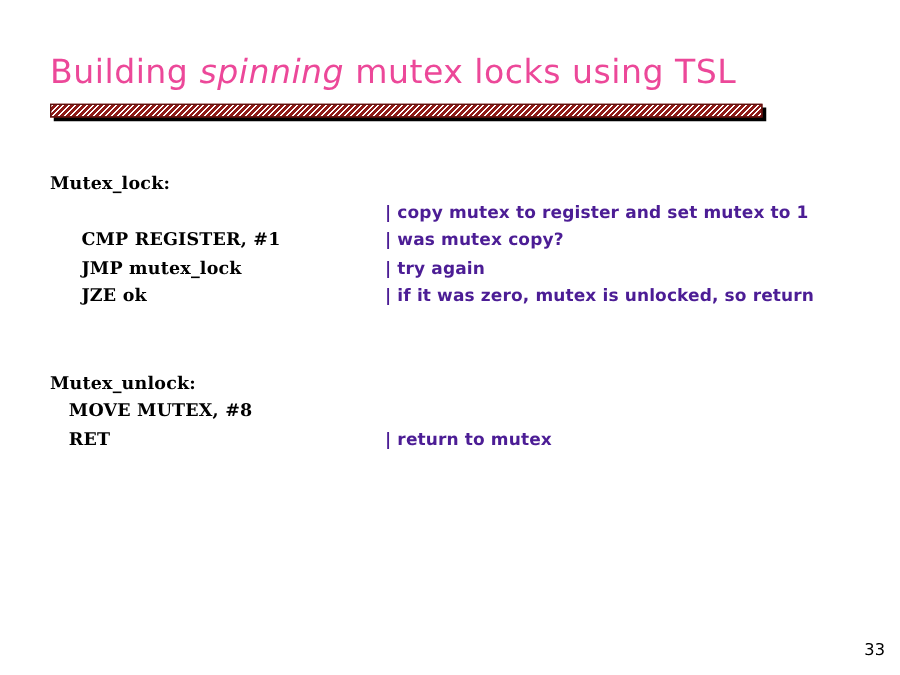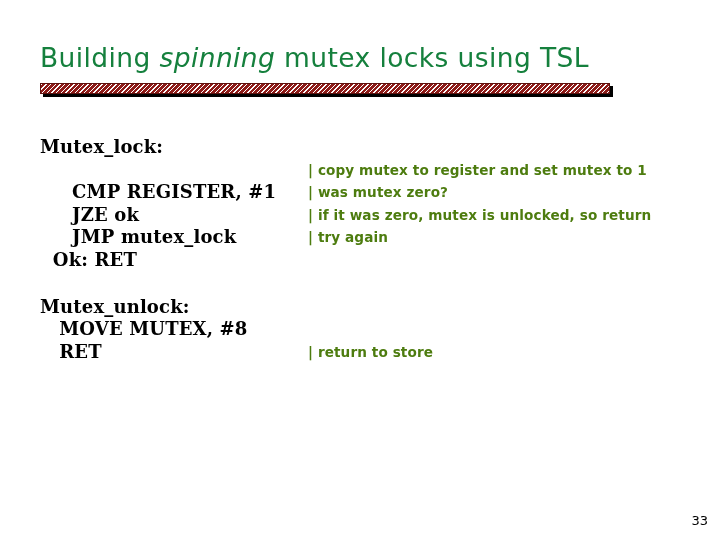--- a/index.html
+++ b/index.html
@@ -24,21 +24,21 @@
     left: 40px;
     top: 41px;
     width: 640px;
     height: 42px;
   }
 
   #slide-title {
     font-family: "DejaVu Sans", sans-serif;
     font-size: 26.5px;
     font-weight: 400;
-    color: #15803d;
+    color: #ec4899;
     letter-spacing: 0.4px;
     white-space: nowrap;
     line-height: 34px;
   }
 
   #slide-title .em {
     font-style: italic;
   }
 
   
@@ -93,36 +93,36 @@
     position: relative;
     height: 22.6px;
     white-space: nowrap;
   }
 
   .code-text {
     position: absolute;
     left: 0;
     top: 0;
     font-family: "DejaVu Serif", "Liberation Serif", serif;
-    font-size: 18px;
+    font-size: 14px;
     font-weight: 700;
     color: #000000;
     white-space: pre;
     letter-spacing: 0.15px;
     line-height: 22.6px;
   }
 
   .comment-text {
     position: absolute;
     left: 268px;
     top: 0;
     font-family: "DejaVu Sans", sans-serif;
     font-size: 13.6px;
     font-weight: 700;
-    color: #4d7c0f;
+    color: #4c1d95;
     white-space: pre;
     letter-spacing: 0.1px;
     line-height: 22.6px;
   }
 
   .group-gap {
     height: 24px;
   }
 
   
@@ -153,44 +153,43 @@
   <div id="body-block">
       <div class="code-group">
         <div class="code-row">
           <span class="code-text">Mutex_lock:</span>
         </div>
         <div class="code-row">
           <span class="comment-text">| copy mutex to register and set mutex to 1</span>
         </div>
         <div class="code-row">
           <span class="code-text">     CMP REGISTER, #1</span>
-          <span class="comment-text">| was mutex zero?</span>
+          <span class="comment-text">| was mutex copy?</span>
+        </div>
+        <div class="code-row">
+          <span class="code-text">     JMP mutex_lock</span>
+          <span class="comment-text">| try again</span>
         </div>
         <div class="code-row">
           <span class="code-text">     JZE ok</span>
           <span class="comment-text">| if it was zero, mutex is unlocked, so return</span>
         </div>
         <div class="code-row">
-          <span class="code-text">     JMP mutex_lock</span>
-          <span class="comment-text">| try again</span>
-        </div>
-        <div class="code-row">
-          <span class="code-text">  Ok: RET</span>
         </div>
       </div>
       <div class="group-gap"></div>
       <div class="code-group">
         <div class="code-row">
           <span class="code-text">Mutex_unlock:</span>
         </div>
         <div class="code-row">
           <span class="code-text">   MOVE MUTEX, #8</span>
         </div>
         <div class="code-row">
           <span class="code-text">   RET</span>
-          <span class="comment-text">| return to store</span>
+          <span class="comment-text">| return to mutex</span>
         </div>
       </div>
     </div>
 
   <div id="page-number">33</div>
 
 </div>
 
 </body></html>

